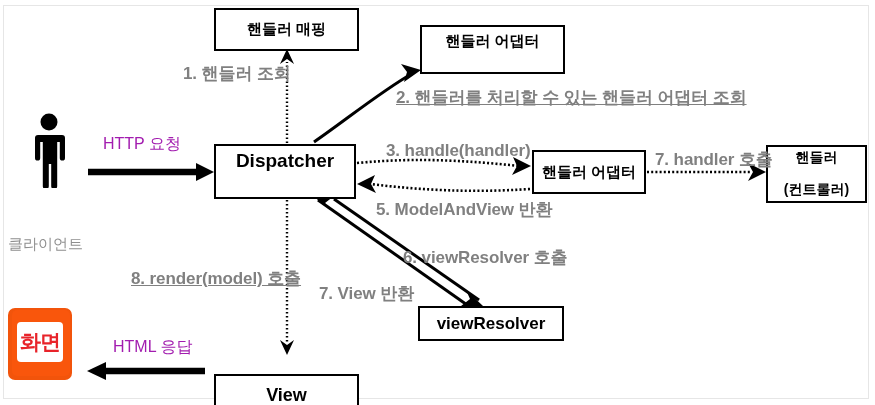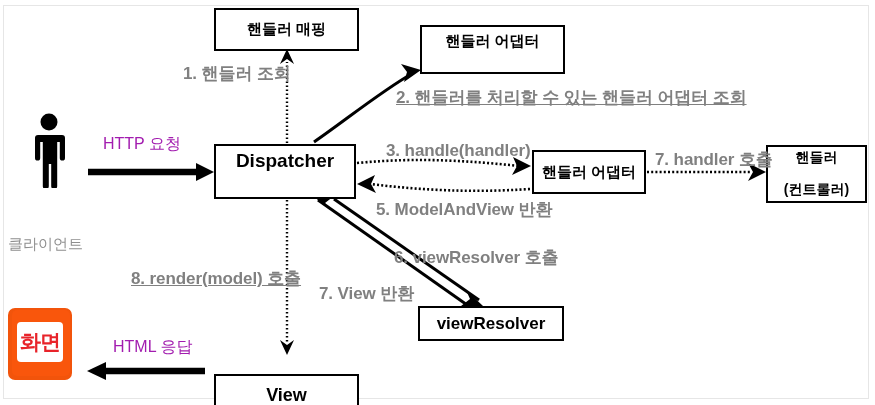--- a/index.html
+++ b/index.html
@@ -146,21 +146,21 @@
   </div>
   <div class="lbl" style="left:386px;top:141px;">
     <span>3. handle(handler)</span>
   </div>
   <div class="lbl" style="left:655px;top:148px;">
     <span>7. handler 호출</span>
   </div>
   <div class="lbl" style="left:368px;top:198px;margin-left:8px;">
     <span>5. ModelAndView 반환</span>
   </div>
-  <div class="lbl" style="left:394px;top:246px;">
+  <div class="lbl" style="left:403px;top:246px;">
     <span>6. viewResolver 호출</span>
   </div>
   <div class="lbl" style="left:319px;top:282px;">
     <span>7. View 반환</span>
   </div>
   <div class="lbl" style="left:131px;top:267px;text-decoration:underline;">
     <span>8. render(model) 호출</span>
   </div>
   <div class="lbl big" style="left:113px;top:337px;">
     <span>HTML 응답</span>

